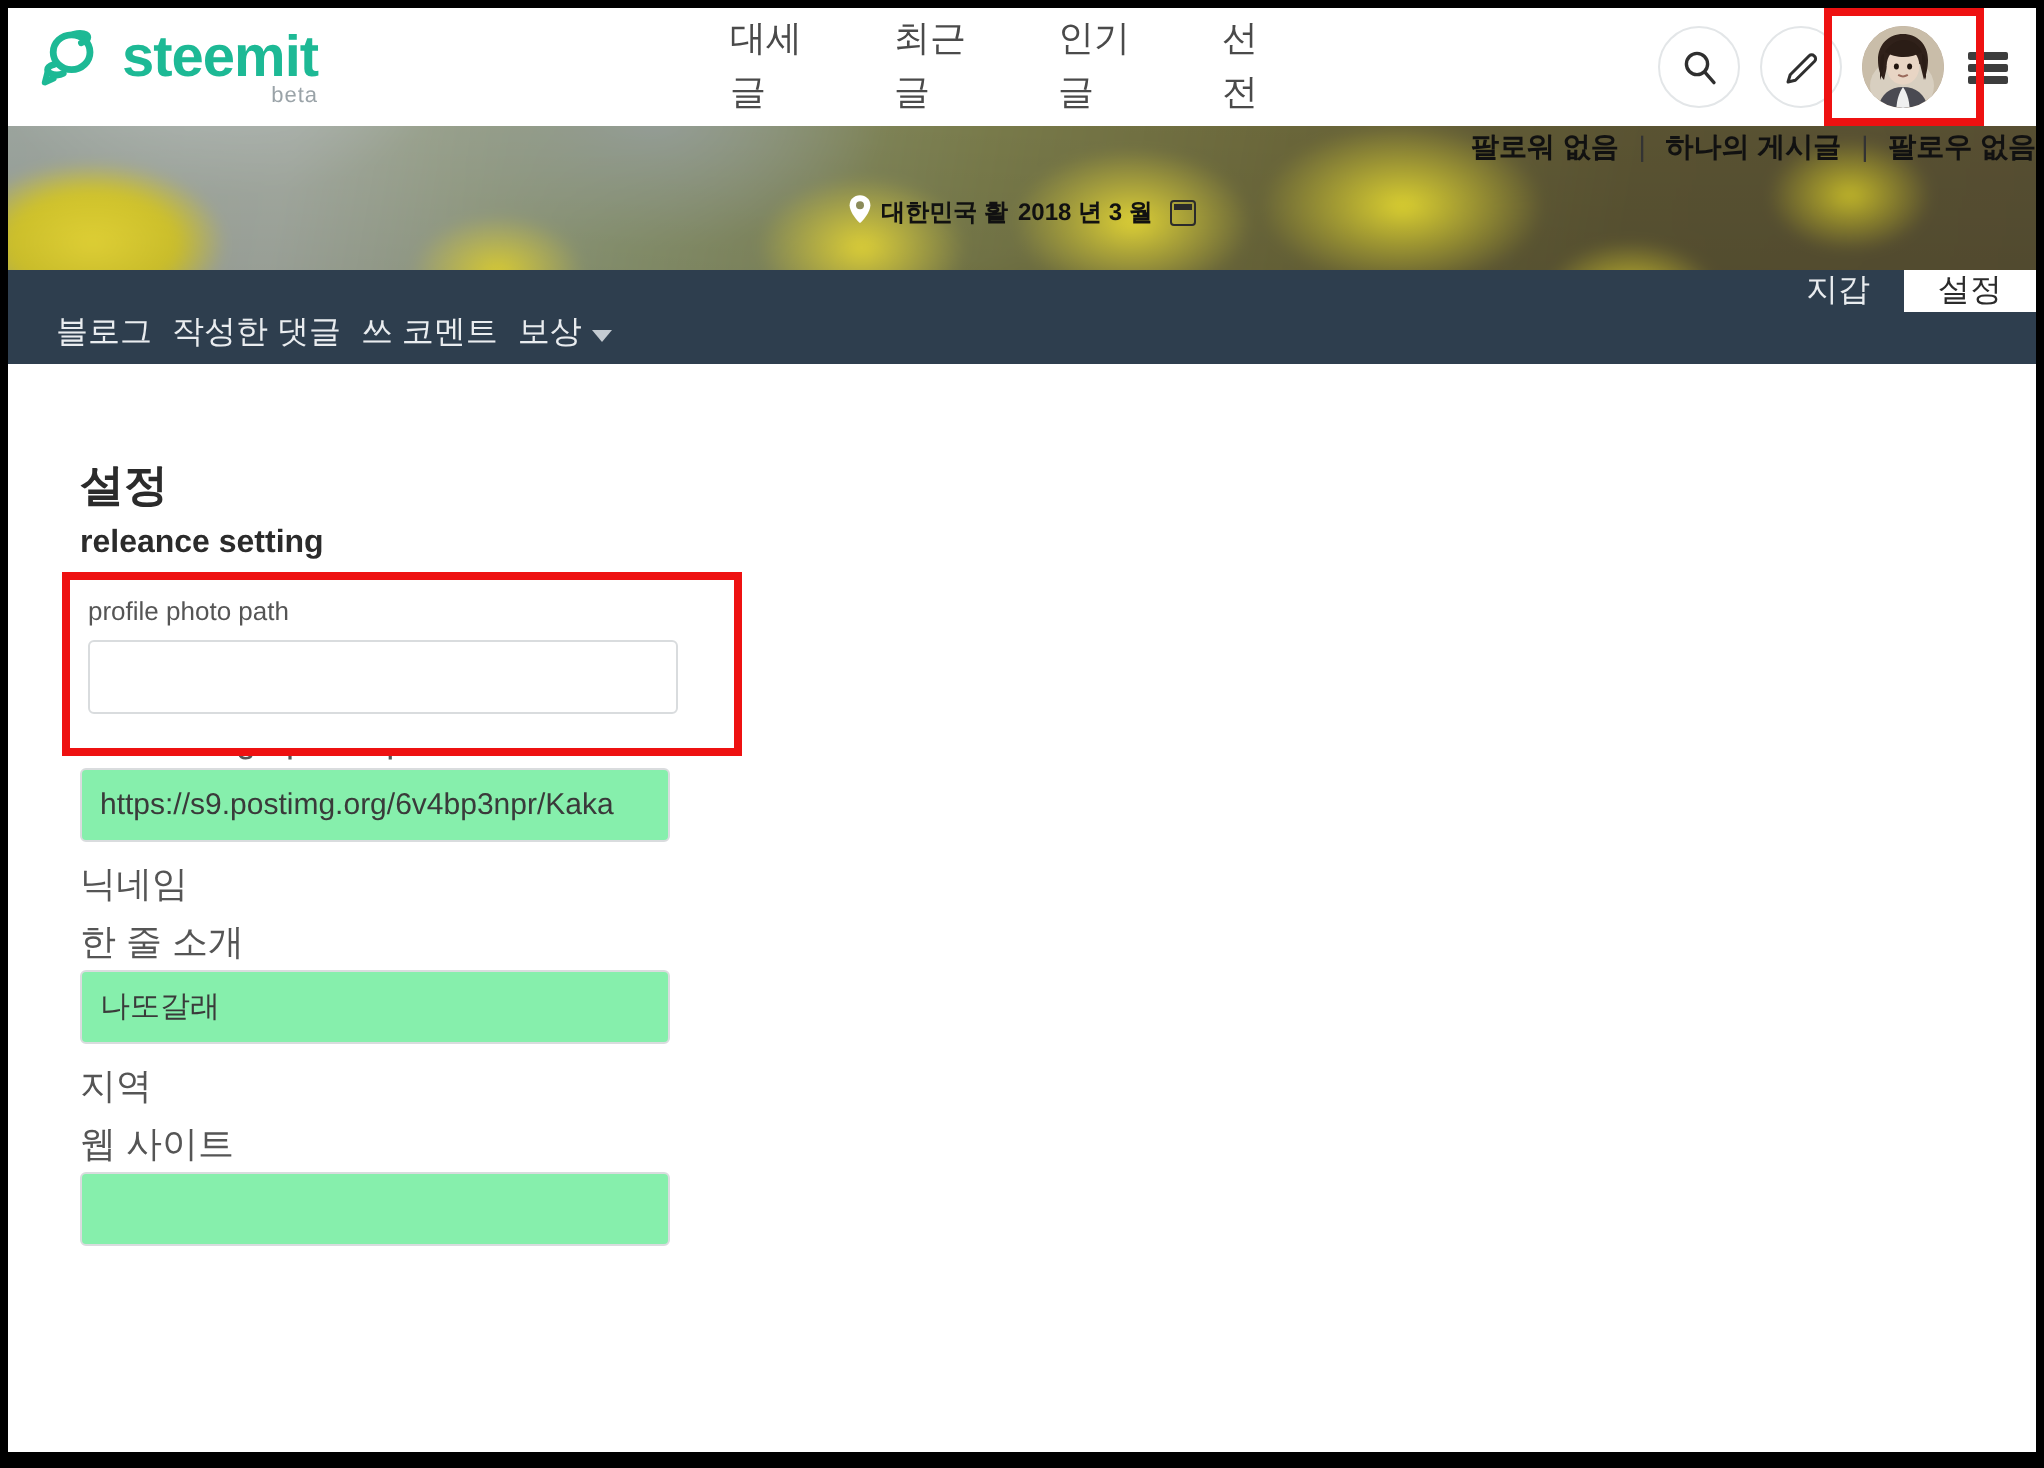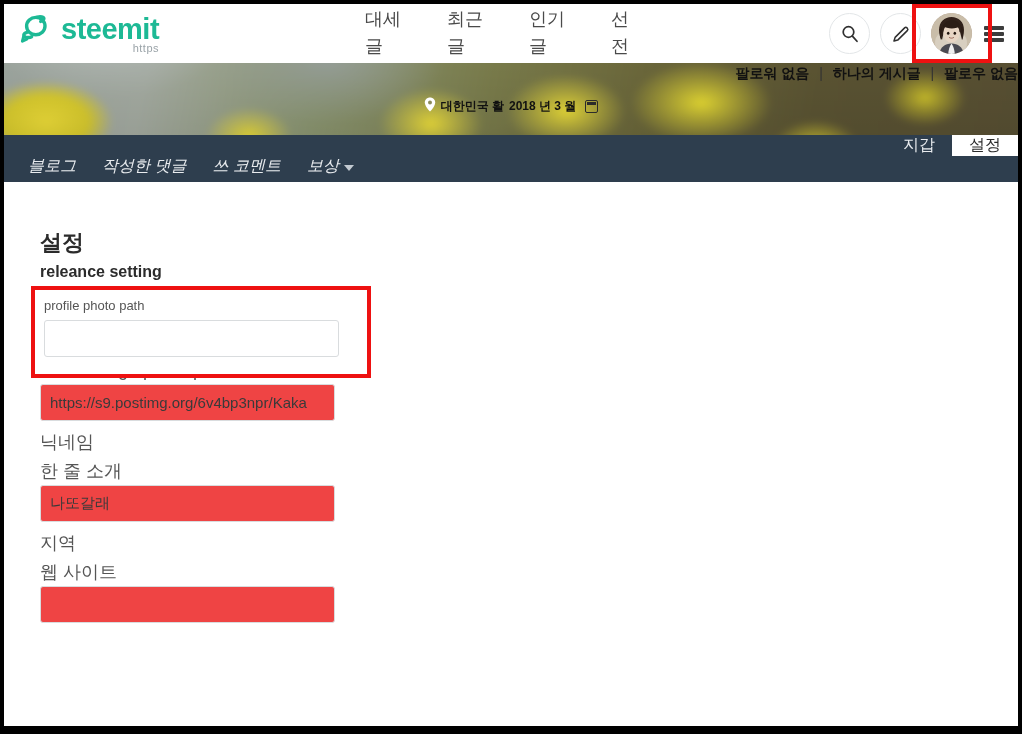--- a/index.html
+++ b/index.html
@@ -148,21 +148,21 @@
   }
 
   
   #tabbar {
     position: absolute; left: 0; top: 131px;
     width: 1014px; height: 47px;
     background: #2e3e4e;
   }
   #tabs-left {
     position: absolute; left: 24px; top: 0;
-    height: 62px; display: flex; align-items: center; gap: 26px; font-style: italic;
+    height: 62px; display: flex; align-items: center; gap: 10px;
   }
   .tab {
     font-size: 16px; color: #e9ecef; cursor: pointer;
     display: flex; align-items: center; gap: 5px;
     white-space: nowrap;
   }
   .caret {
     width: 0; height: 0;
     border-left: 5px solid transparent;
     border-right: 5px solid transparent;
@@ -205,21 +205,21 @@
   .field label {
     display: block;
     font-size: 18px; color: #555; margin-bottom: 6px;
     line-height: 16px;
   }
   .field input {
     display: block;
     width: 295px; height: 37px;
     border: 1px solid #d9dcde;
     border-radius: 3px;
-    background: #ef4444;
+    background: #86efac;
     padding: 0 9px;
     font-size: 15px; color: #3a3a3a;
     font-family: "Liberation Sans", sans-serif;
     outline: none;
   }
   .field input::placeholder { color: #b9bdc0; }
 
   
   #hl-profile {
     position: absolute;
@@ -261,21 +261,21 @@
           <path d="M21.8 8.4c5.1 0 9.2 3.9 9.2 8.7s-4.1 8.7-9.2 8.7
                    -9.2-3.9-9.2-8.7 4.1-8.7 9.2-8.7z" fill="none" stroke="#1db995" stroke-width="3.4"></path>
           <path d="M13.0 23.3c-1.9 0.6-3.2 1.3-3.2 2.6 0 1.6 2.2 2.6 4.6 2.6
                    1.3 0 2.4-0.3 3.2-0.8" fill="none" stroke="#1db995" stroke-width="3.4" stroke-linecap="round"></path>
           <path d="M9.6 27.6l-1.2 4.6 4.4-2.0" fill="none" stroke="#1db995" stroke-width="3.0" stroke-linecap="round" stroke-linejoin="round"></path>
           <path d="M23.0 8.0c3.6-1.0 7.0-0.2 7.0 1.6 0 1.3-1.4 2.2-3.4 2.9" fill="none" stroke="#1db995" stroke-width="3.2" stroke-linecap="round"></path>
         </svg>
       </span>
       <span class="logo-text-wrap">
         <span class="logo-word">steemit</span>
-        <span class="logo-beta">https</span>
+        <span class="logo-beta">beta</span>
       </span>
     </div>
 
     <div id="topnav">
       <div class="topnav-item">
         <span class="n1">대세</span>
         <span class="n2">글</span>
       </div>
       <div class="topnav-item">
         <span class="n1">최근</span>

